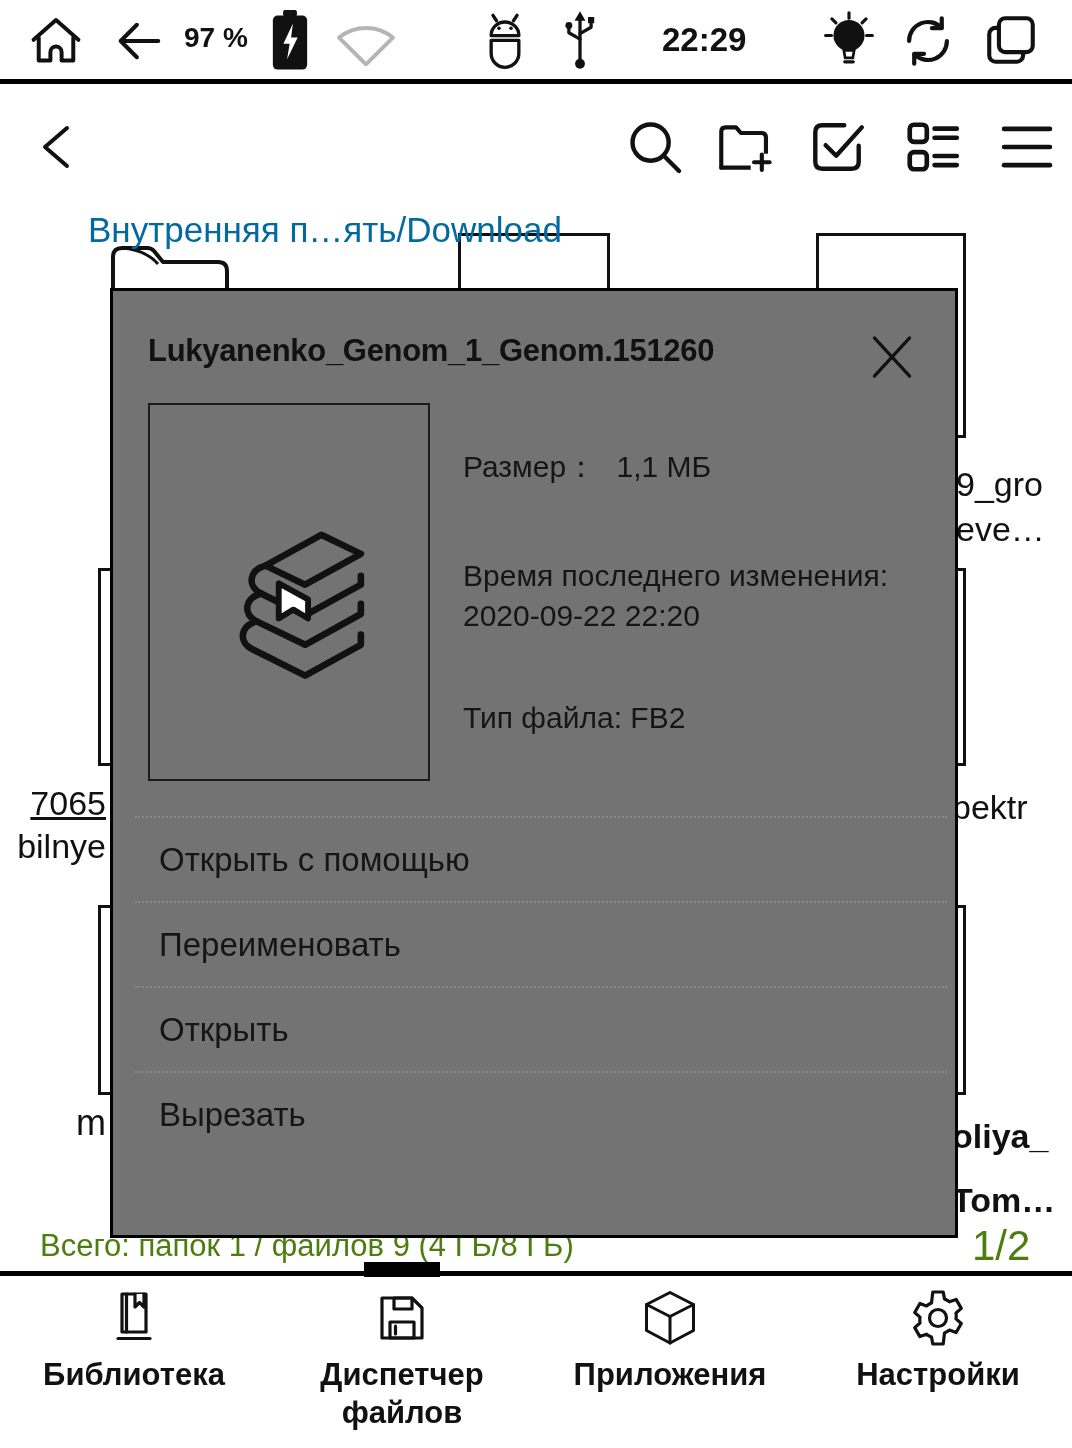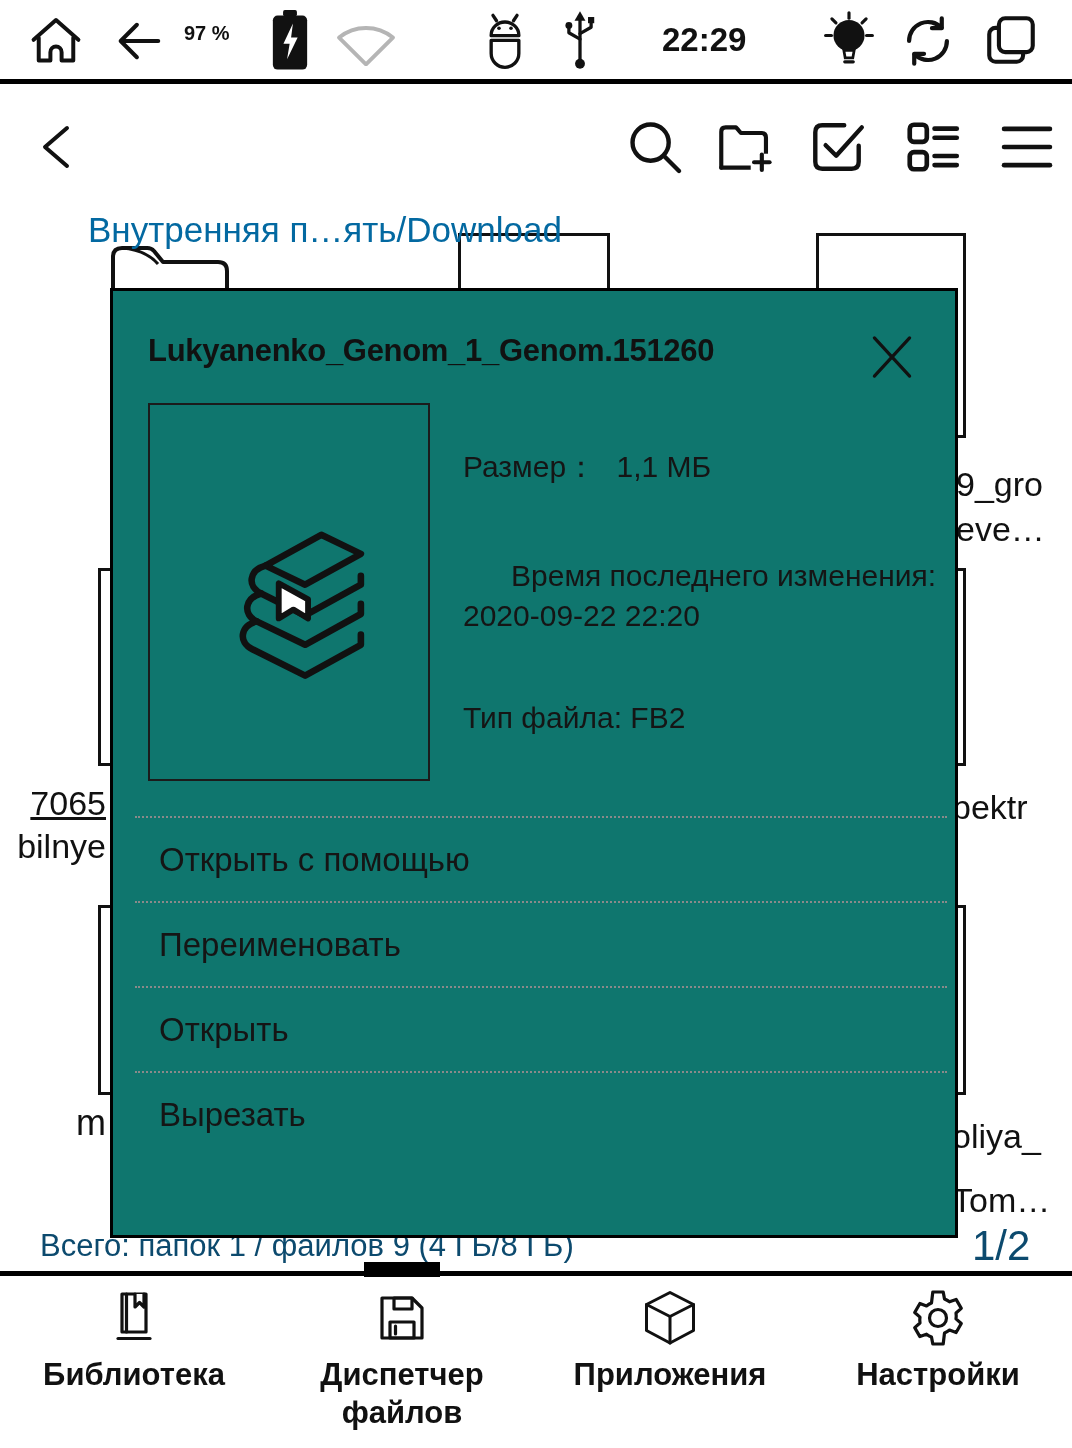--- a/index.html
+++ b/index.html
@@ -20,31 +20,31 @@
   
   #toolbar{position:absolute;left:0;top:84px;width:1072px;height:115px;background:#fff;z-index:5;}
   #breadcrumb-text{position:absolute;left:88px;top:126px;font-size:35px;color:#0369a1;}
 
   
   .bg-box{position:absolute;background:#fff;border:3px solid #111;box-sizing:border-box;z-index:1;}
   .bg-caption{position:absolute;font-size:34px;color:#111;z-index:1;white-space:nowrap;}
 
   
   #dialog{position:absolute;left:110px;top:288px;width:848px;height:950px;
-    background:#0f766e;border:3px solid #000;box-sizing:border-box;z-index:10;}
+    background:#737373;border:3px solid #000;box-sizing:border-box;z-index:10;}
   #dialog-title{position:absolute;left:35px;top:42px;font-size:31px;font-weight:bold;letter-spacing:-0.3px;}
   #thumb-box{position:absolute;left:35px;top:112px;width:282px;height:378px;
     border:2px solid #1b1b1b;box-sizing:border-box;display:flex;align-items:center;justify-content:center;}
   .info-line{position:absolute;left:350px;font-size:30px;color:#151515;}
   #menu{position:absolute;left:22px;right:8px;top:525px;margin:0;padding:0;list-style:none;}
   #menu li{height:85px;border-top:2px dotted #8a8a8a;display:flex;align-items:center;
     padding-left:24px;font-size:33px;color:#151515;box-sizing:border-box;}
 
   
-  .footer-text{position:absolute;font-size:31px;color:#0c4a6e;z-index:2;white-space:nowrap;}
+  .footer-text{position:absolute;font-size:31px;color:#4d7c0f;z-index:2;white-space:nowrap;}
 
   
   #nav-bar{position:absolute;left:0;top:1271px;width:1072px;height:177px;background:#fff;
     border-top:5px solid #000;box-sizing:content-box;display:flex;z-index:30;}
   .nav-item{position:relative;width:268px;display:flex;flex-direction:column;align-items:center;padding-top:10px;}
   .nav-label{font-size:31px;font-weight:bold;text-align:center;line-height:38px;margin-top:6px;
     width:240px;white-space:normal;}
   .active-bar{position:absolute;top:-14px;left:50%;transform:translateX(-50%);
     width:76px;height:15px;background:#000;}
 </style>
@@ -63,21 +63,21 @@
         </svg>
     </span>
     <span class="abs" style="left:110px;top:14px;">
       <svg width="56" height="54" viewBox="0 0 24 24">
           <g class="stroke" stroke-width="1.8">
         <path d="M21 12H4.8"></path>
             <path d="M11.5 4.8 4.3 12l7.2 7.2"></path>
           </g>
         </svg>
     </span>
-    <span class="abs sb-text" style="left:184px;top:22px;font-size:20px;">97 %</span>
+    <span class="abs sb-text" style="left:184px;top:22px;font-size:28px;">97 %</span>
     <span class="abs" style="left:268px;top:9px;">
       <svg width="44" height="62" viewBox="0 0 24 34">
         <rect x="8.2" y="0.6" width="7.6" height="3.4" rx="1" fill="#111"></rect>
         <rect x="2.6" y="3.6" width="18.8" height="29.6" rx="2.6" fill="#111"></rect>
         <polygon points="13.6,8 8.4,19 11.8,19 10.4,27.5 16.2,15.6 12.6,15.6" fill="#fff"></polygon>
       </svg>
     </span>
     <span class="abs" style="left:334px;top:22px;">
       <svg width="64" height="44" viewBox="0 0 24 17">
         <path d="M1.6 6a16.5 16.5 0 0 1 20.8 0L12 16.4Z" fill="none" stroke="#b5b5b5" stroke-width="1.5" stroke-linejoin="round"></path>
@@ -220,21 +220,21 @@
   <div class="bg-caption" style="left:0;top:782px;width:106px;text-align:right;line-height:43px;">
     <span style="display:block;text-decoration:underline;">7065</span>
     <span style="display:block;">bilnye</span>
   </div>
   <div class="bg-caption" style="left:952px;top:788px;">
     <span>pektr</span>
   </div>
   <div class="bg-caption" style="left:0;top:1102px;width:106px;text-align:right;font-size:36px;">
     <span>m</span>
   </div>
-  <div class="bg-caption" style="left:952px;top:1104px;line-height:64px;">
+  <div class="bg-caption" style="left:952px;top:1104px;line-height:64px;font-weight:bold;">
     <span style="display:block;">oliya_</span>
     <span style="display:block;text-align:right;">Tom…</span>
   </div>
 
   <div class="footer-text" style="left:40px;top:1228px;">Всего: папок 1 / файлов 9 (4 ГБ/8 ГБ)</div>
   <div class="footer-text" style="left:972px;top:1222px;font-size:42px;">1/2</div>
 
   <div id="dialog">
     <div id="dialog-title">Lukyanenko_Genom_1_Genom.151260</div>
     <span class="abs" style="right:42px;top:44px;">
@@ -257,21 +257,21 @@
             <path d="M53 54v24l10-6 10 6V65z" fill="#fff" stroke-width="4"></path>
           </g>
         </svg>
       </span>
     </div>
 
     <div class="info-line" style="top:156px;">
       <span>Размер：</span>
       <span style="margin-left:12px;">1,1 МБ</span>
     </div>
-    <div class="info-line" style="top:268px;margin-left:48px;">Время последнего изменения:</div>
+    <div class="info-line" style="top:268px;">Время последнего изменения:</div>
     <div class="info-line" style="top:308px;">2020-09-22 22:20</div>
     <div class="info-line" style="top:410px;">Тип файла: FB2</div>
 
     <ul id="menu">
       <li>Открыть с помощью</li>
       <li>Переименовать</li>
       <li>Открыть</li>
       <li>Вырезать</li>
     </ul>
   </div>

